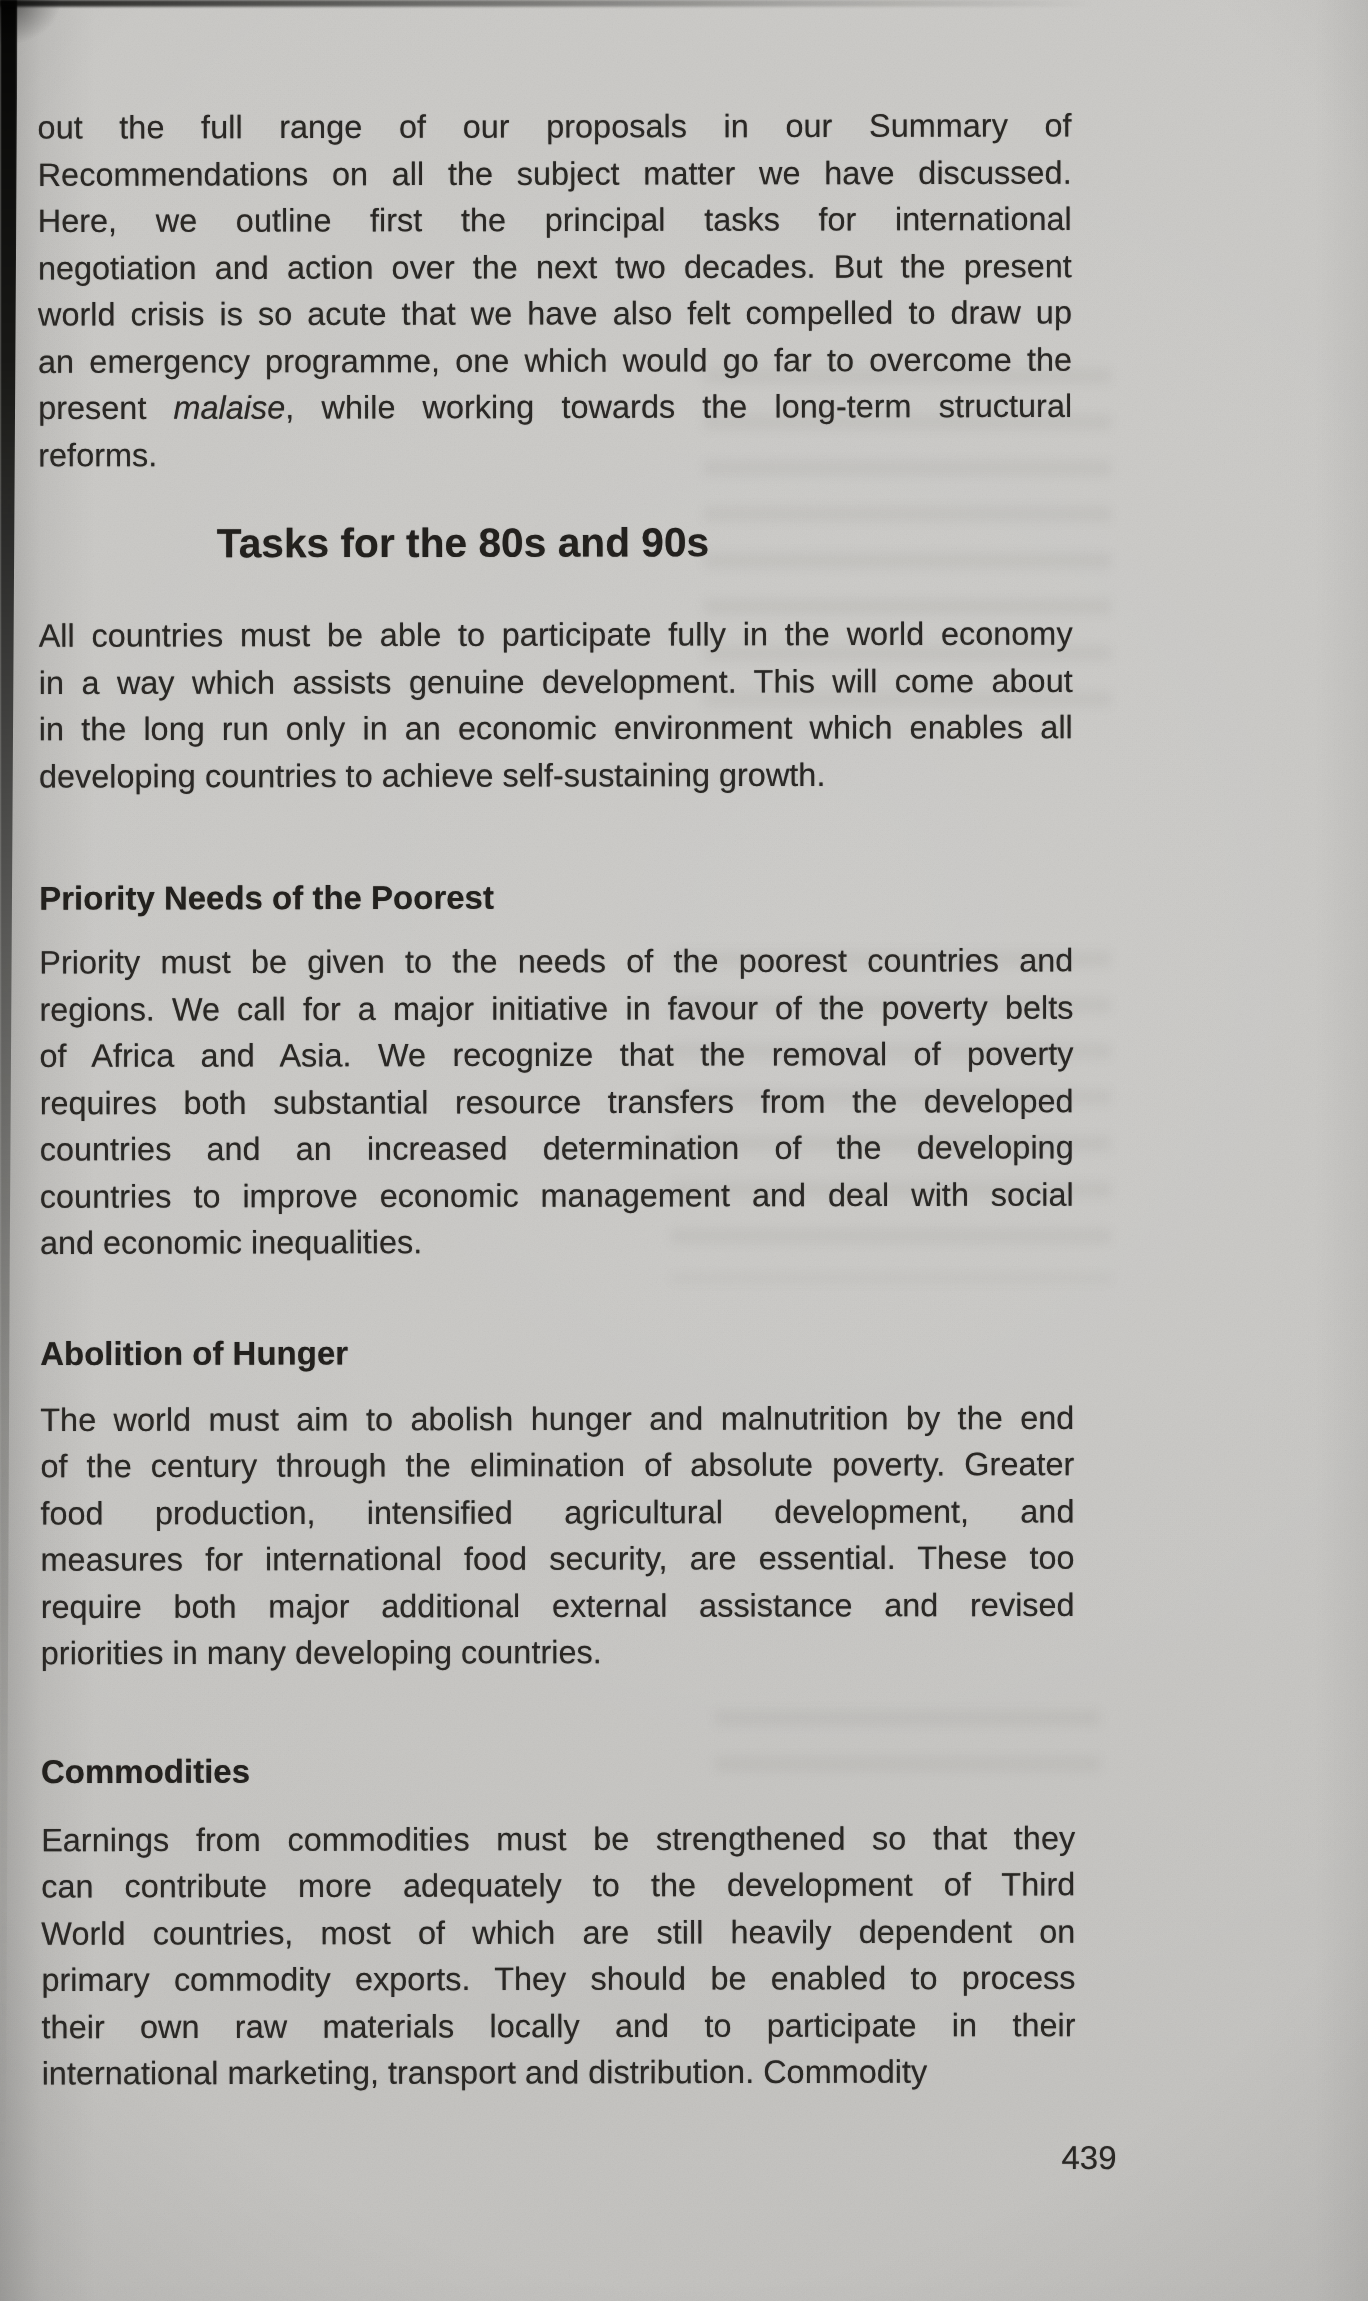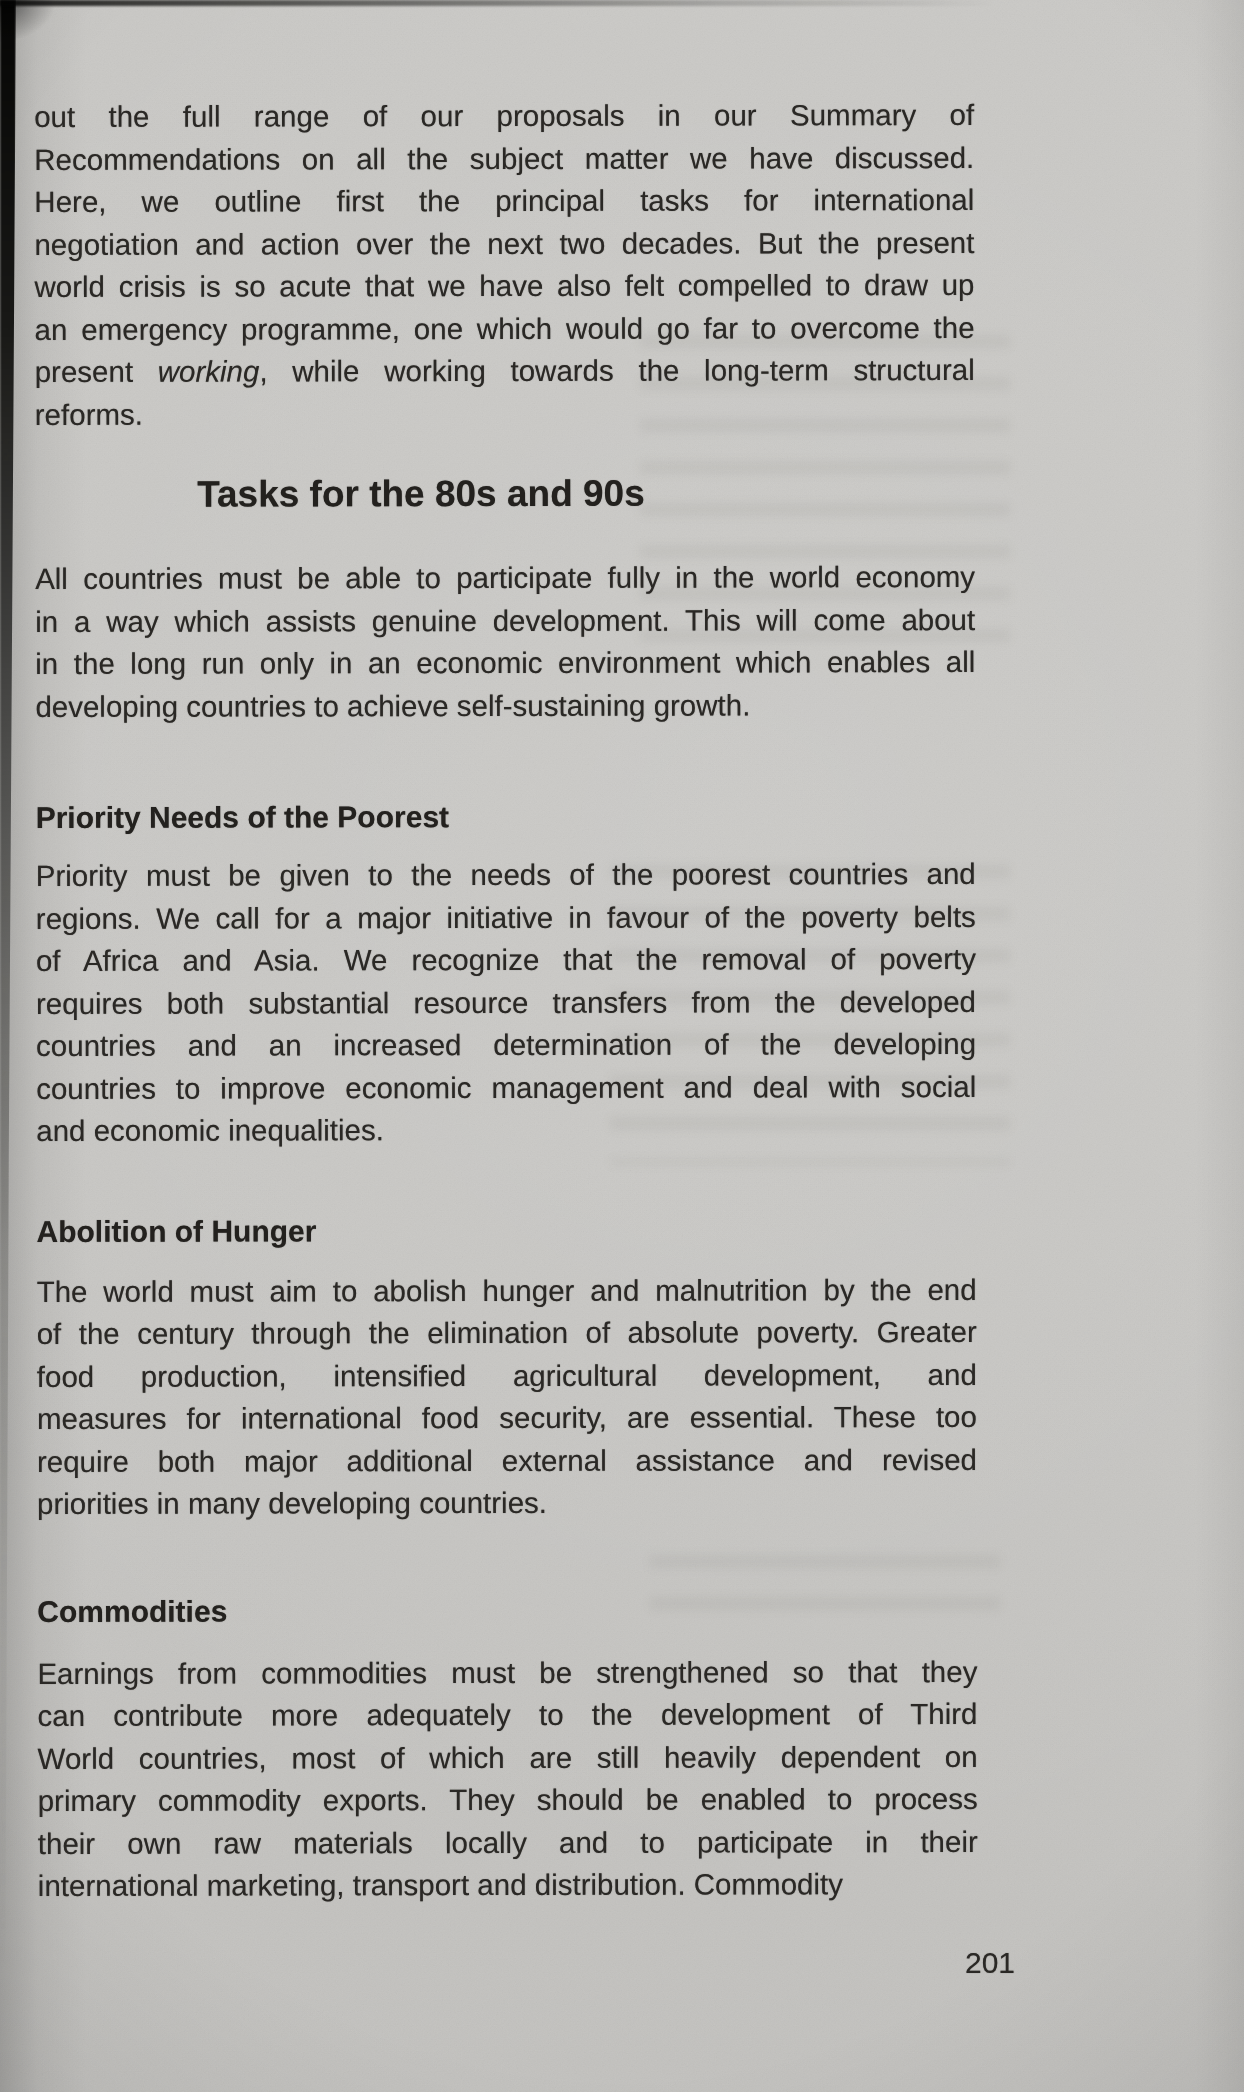--- a/index.html
+++ b/index.html
@@ -114,21 +114,21 @@
 
   <div class="content">
 
     <div class="par par-intro">
         <div class="line">out the full range of our proposals in our Summary of</div>
         <div class="line">Recommendations on all the subject matter we have discussed.</div>
         <div class="line">Here, we outline first the principal tasks for international</div>
         <div class="line">negotiation and action over the next two decades. But the present</div>
         <div class="line">world crisis is so acute that we have also felt compelled to draw up</div>
         <div class="line">an emergency programme, one which would go far to overcome the</div>
-        <div class="line">present <em>working</em>, while working towards the long-term structural</div>
+        <div class="line">present <em>malaise</em>, while working towards the long-term structural</div>
         <div class="line line-last">reforms.</div>
       </div>
 
     <div class="h-main">Tasks for the 80s and 90s</div>
 
     <div class="par par-tasks">
         <div class="line">All countries must be able to participate fully in the world economy</div>
         <div class="line">in a way which assists genuine development. This will come about</div>
         <div class="line">in the long run only in an economic environment which enables all</div>
         <div class="line line-last">developing countries to achieve self-sustaining growth.</div>
@@ -160,15 +160,15 @@
         <div class="line">Earnings from commodities must be strengthened so that they</div>
         <div class="line">can contribute more adequately to the development of Third</div>
         <div class="line">World countries, most of which are still heavily dependent on</div>
         <div class="line">primary commodity exports. They should be enabled to process</div>
         <div class="line">their own raw materials locally and to participate in their</div>
         <div class="line line-last">international marketing, transport and distribution. Commodity</div>
       </div>
 
   </div>
 
-  <div class="page-number">201</div>
+  <div class="page-number">439</div>
 
 </div>
 
 </body></html>

